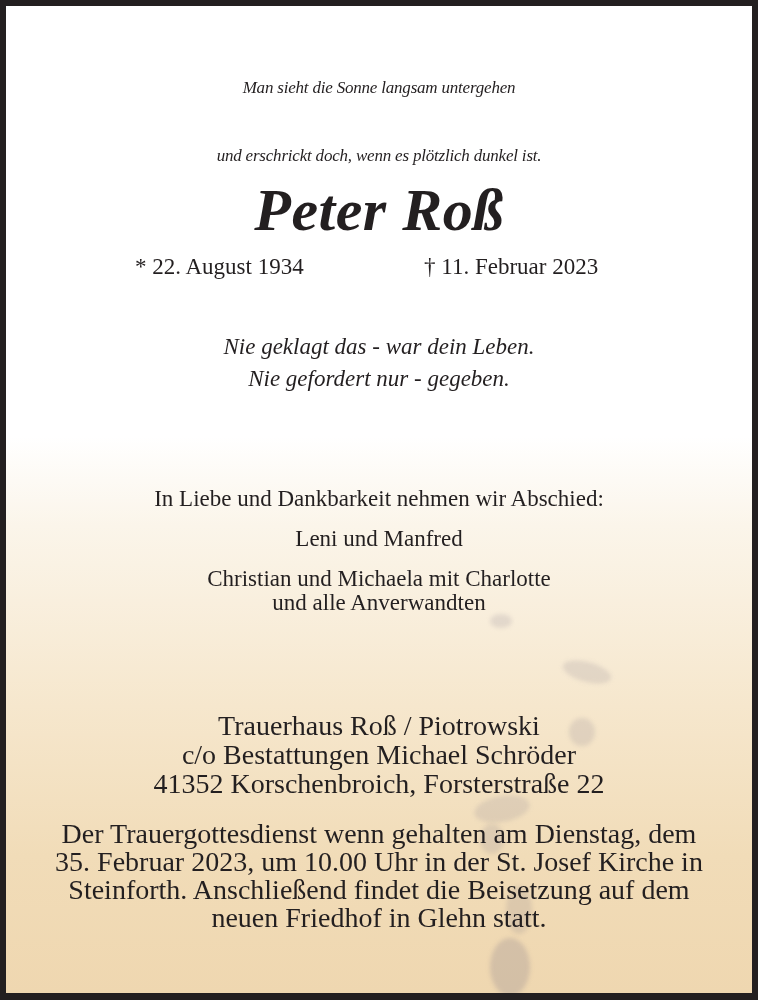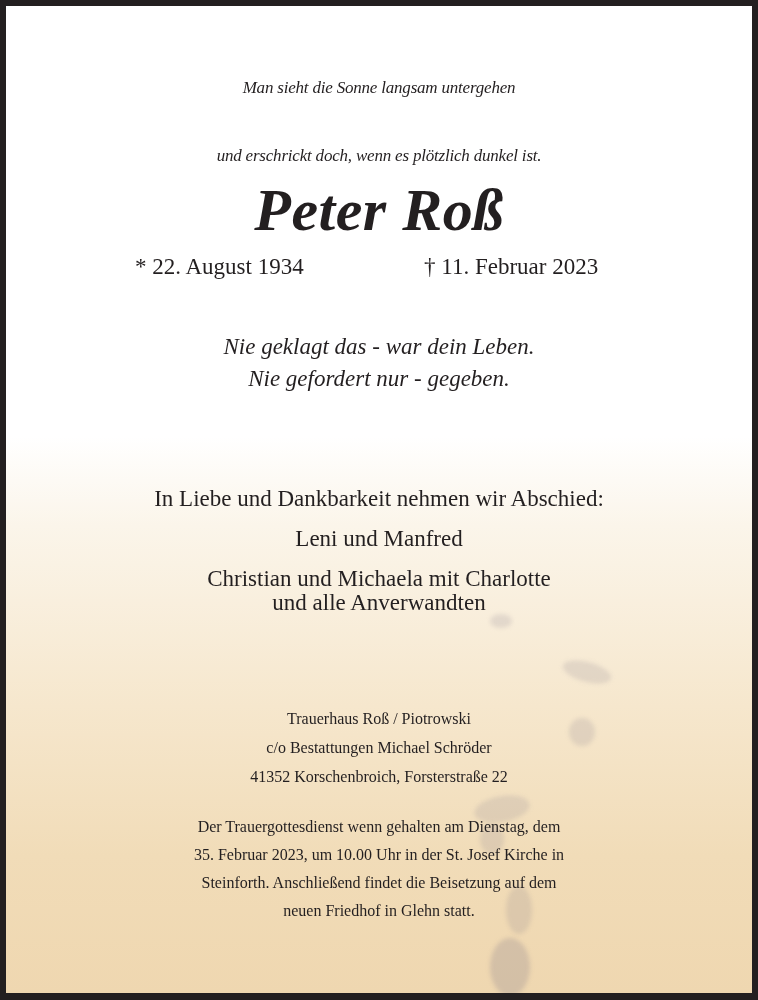--- a/index.html
+++ b/index.html
@@ -11,21 +11,21 @@
       position: absolute; left: 6px; top: 6px; width: 746px; height: 987px;
       background: linear-gradient(to bottom, #ffffff 0px, #ffffff 430px, #fbf5ea 520px, #f6e7cd 700px, #f1dcb8 850px, #efd7b0 987px);
       overflow: hidden;
     }
     .line { position: absolute; left: 0; width: 746px; text-align: center; white-space: nowrap; }
     .motto { font-style: italic; font-size: 17px; letter-spacing: -0.2px; }
     .name { font-style: italic; font-weight: bold; font-size: 60px; letter-spacing: 0.5px; }
     .dates { font-size: 23px; }
     .quote { font-style: italic; font-size: 23px; }
     .body23 { font-size: 23px; }
-    .body21 { font-size: 16px; }
+    .body21 { font-size: 28px; }
     .foot { position: absolute; border-radius: 50%; background: rgba(150,140,150,0.22); filter: blur(2px); }
   </style>
 </head>
 <body>
 
 <div class="card">
 
   <div>
     <div class="foot" style="left:484px; top:608px; width:22px; height:14px;"></div>
     <div class="foot" style="left:556px; top:656px; width:50px; height:20px; transform:rotate(15deg);"></div>

